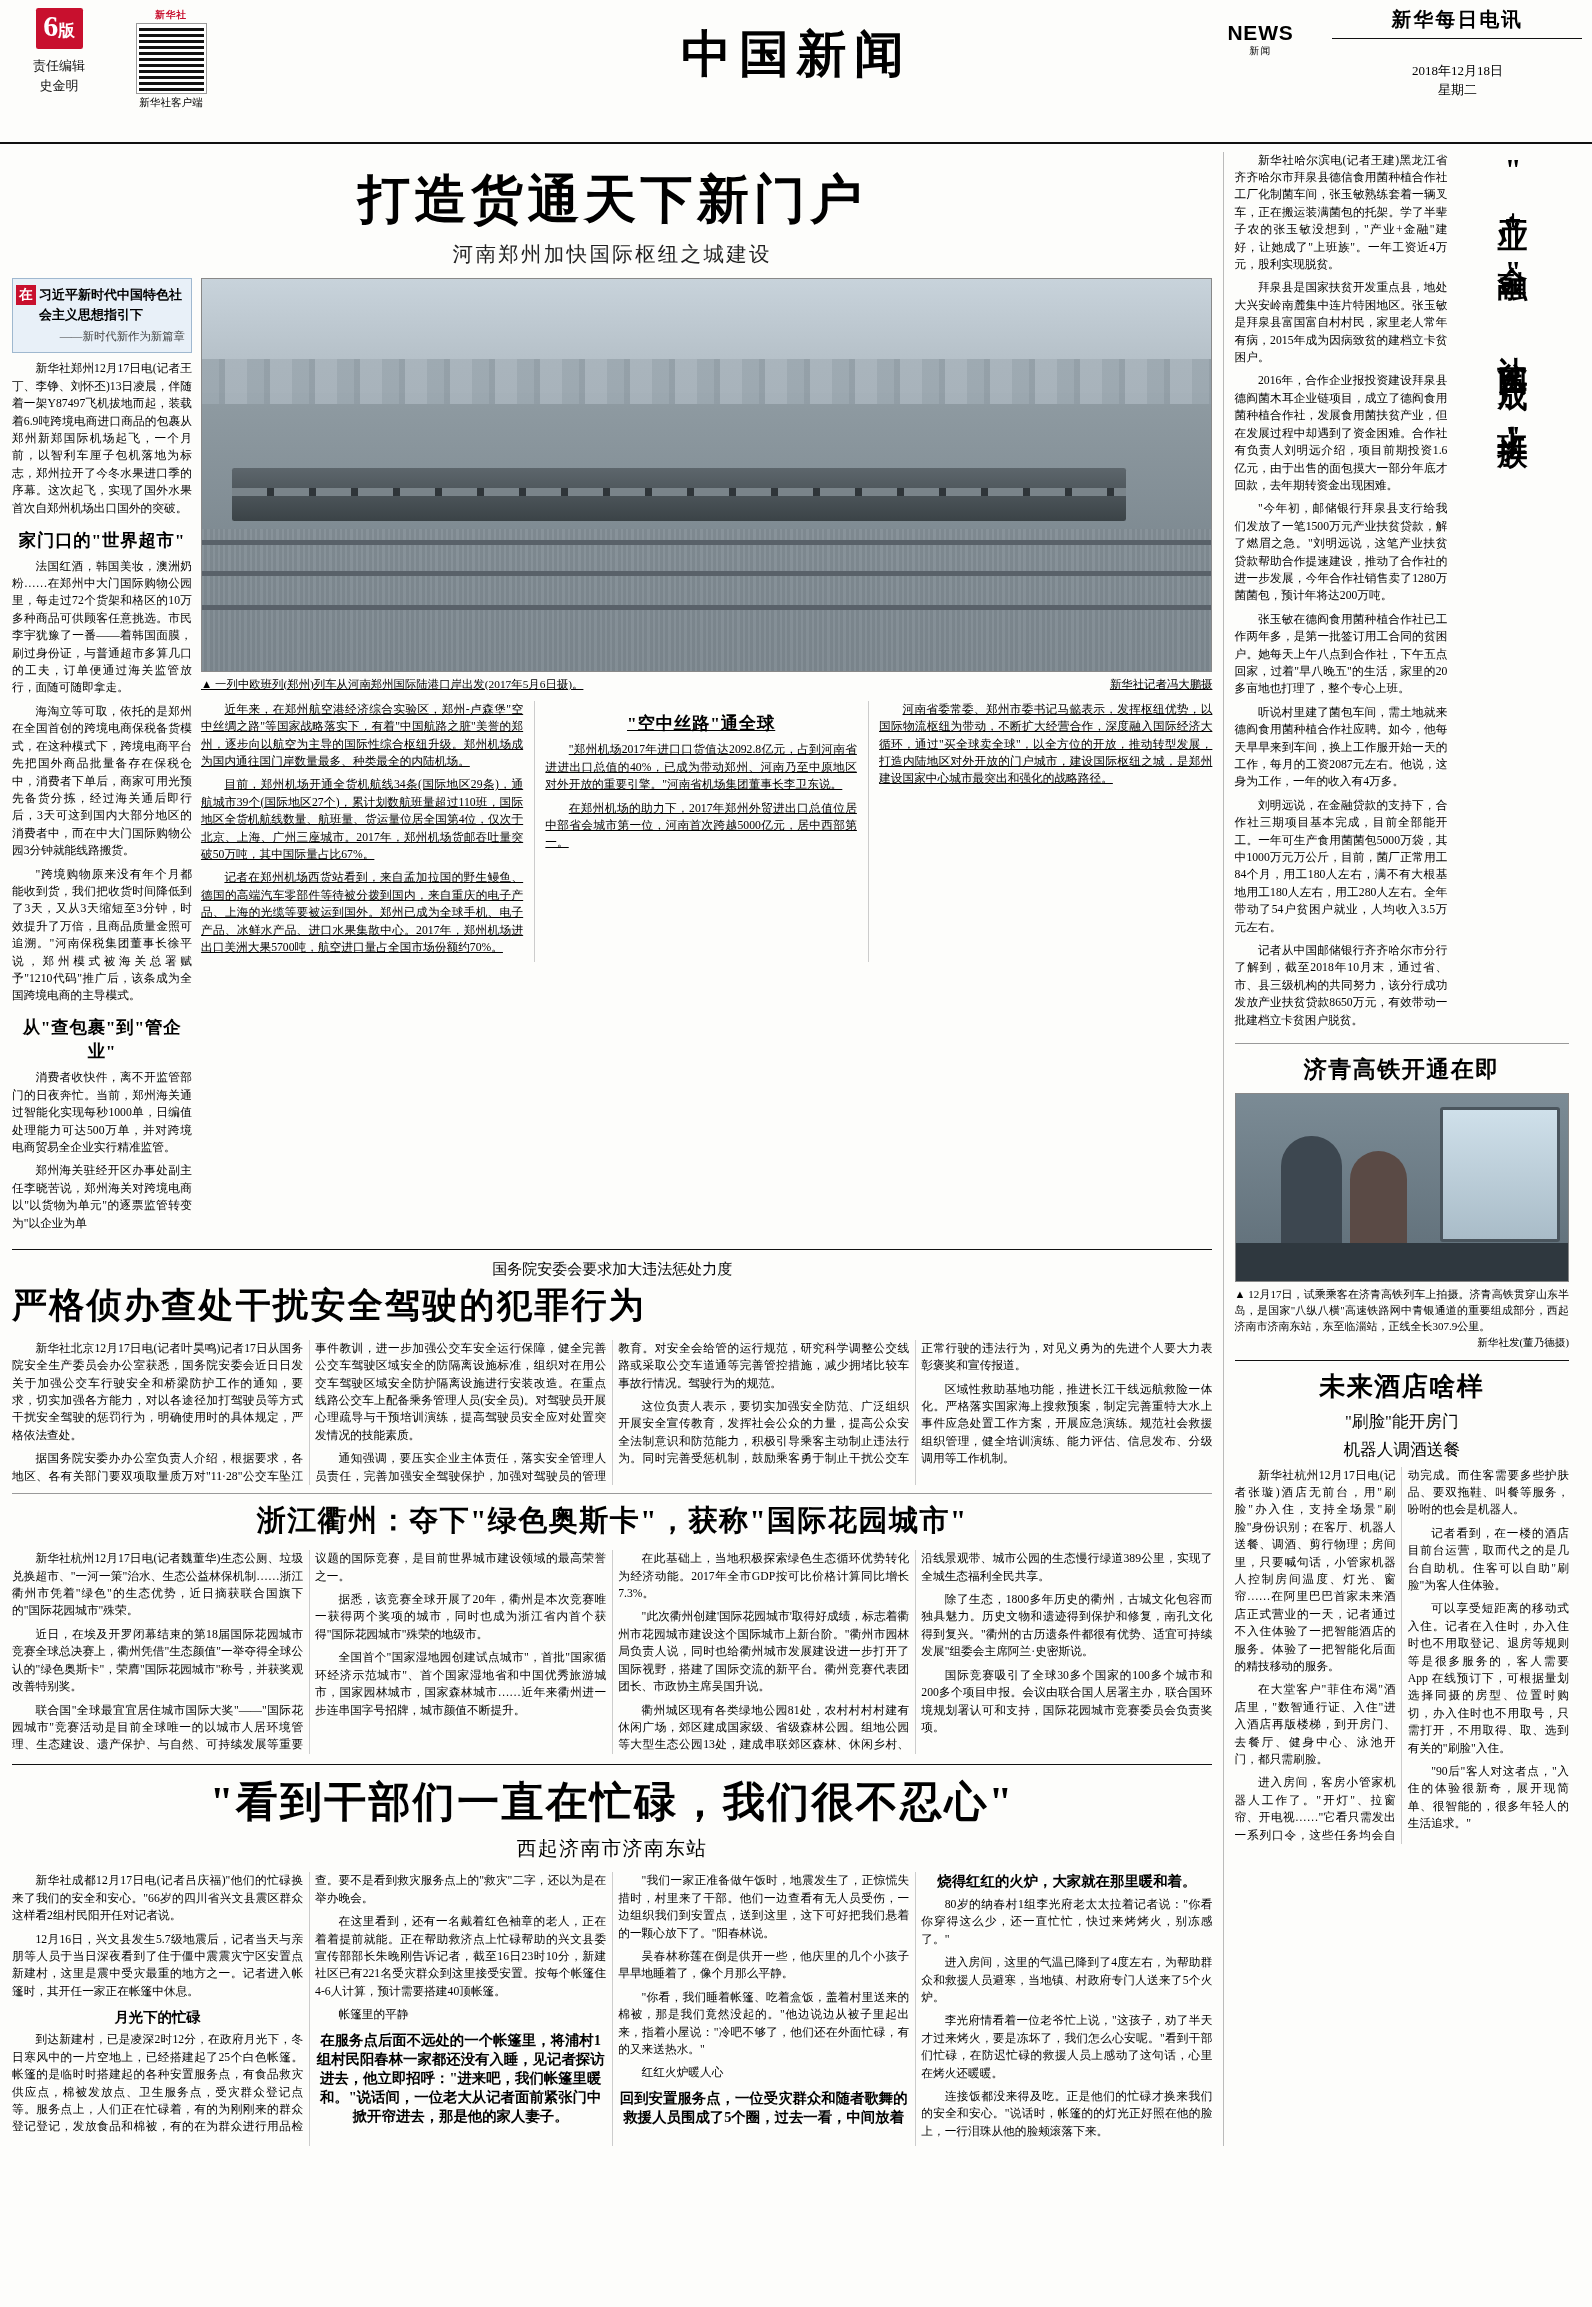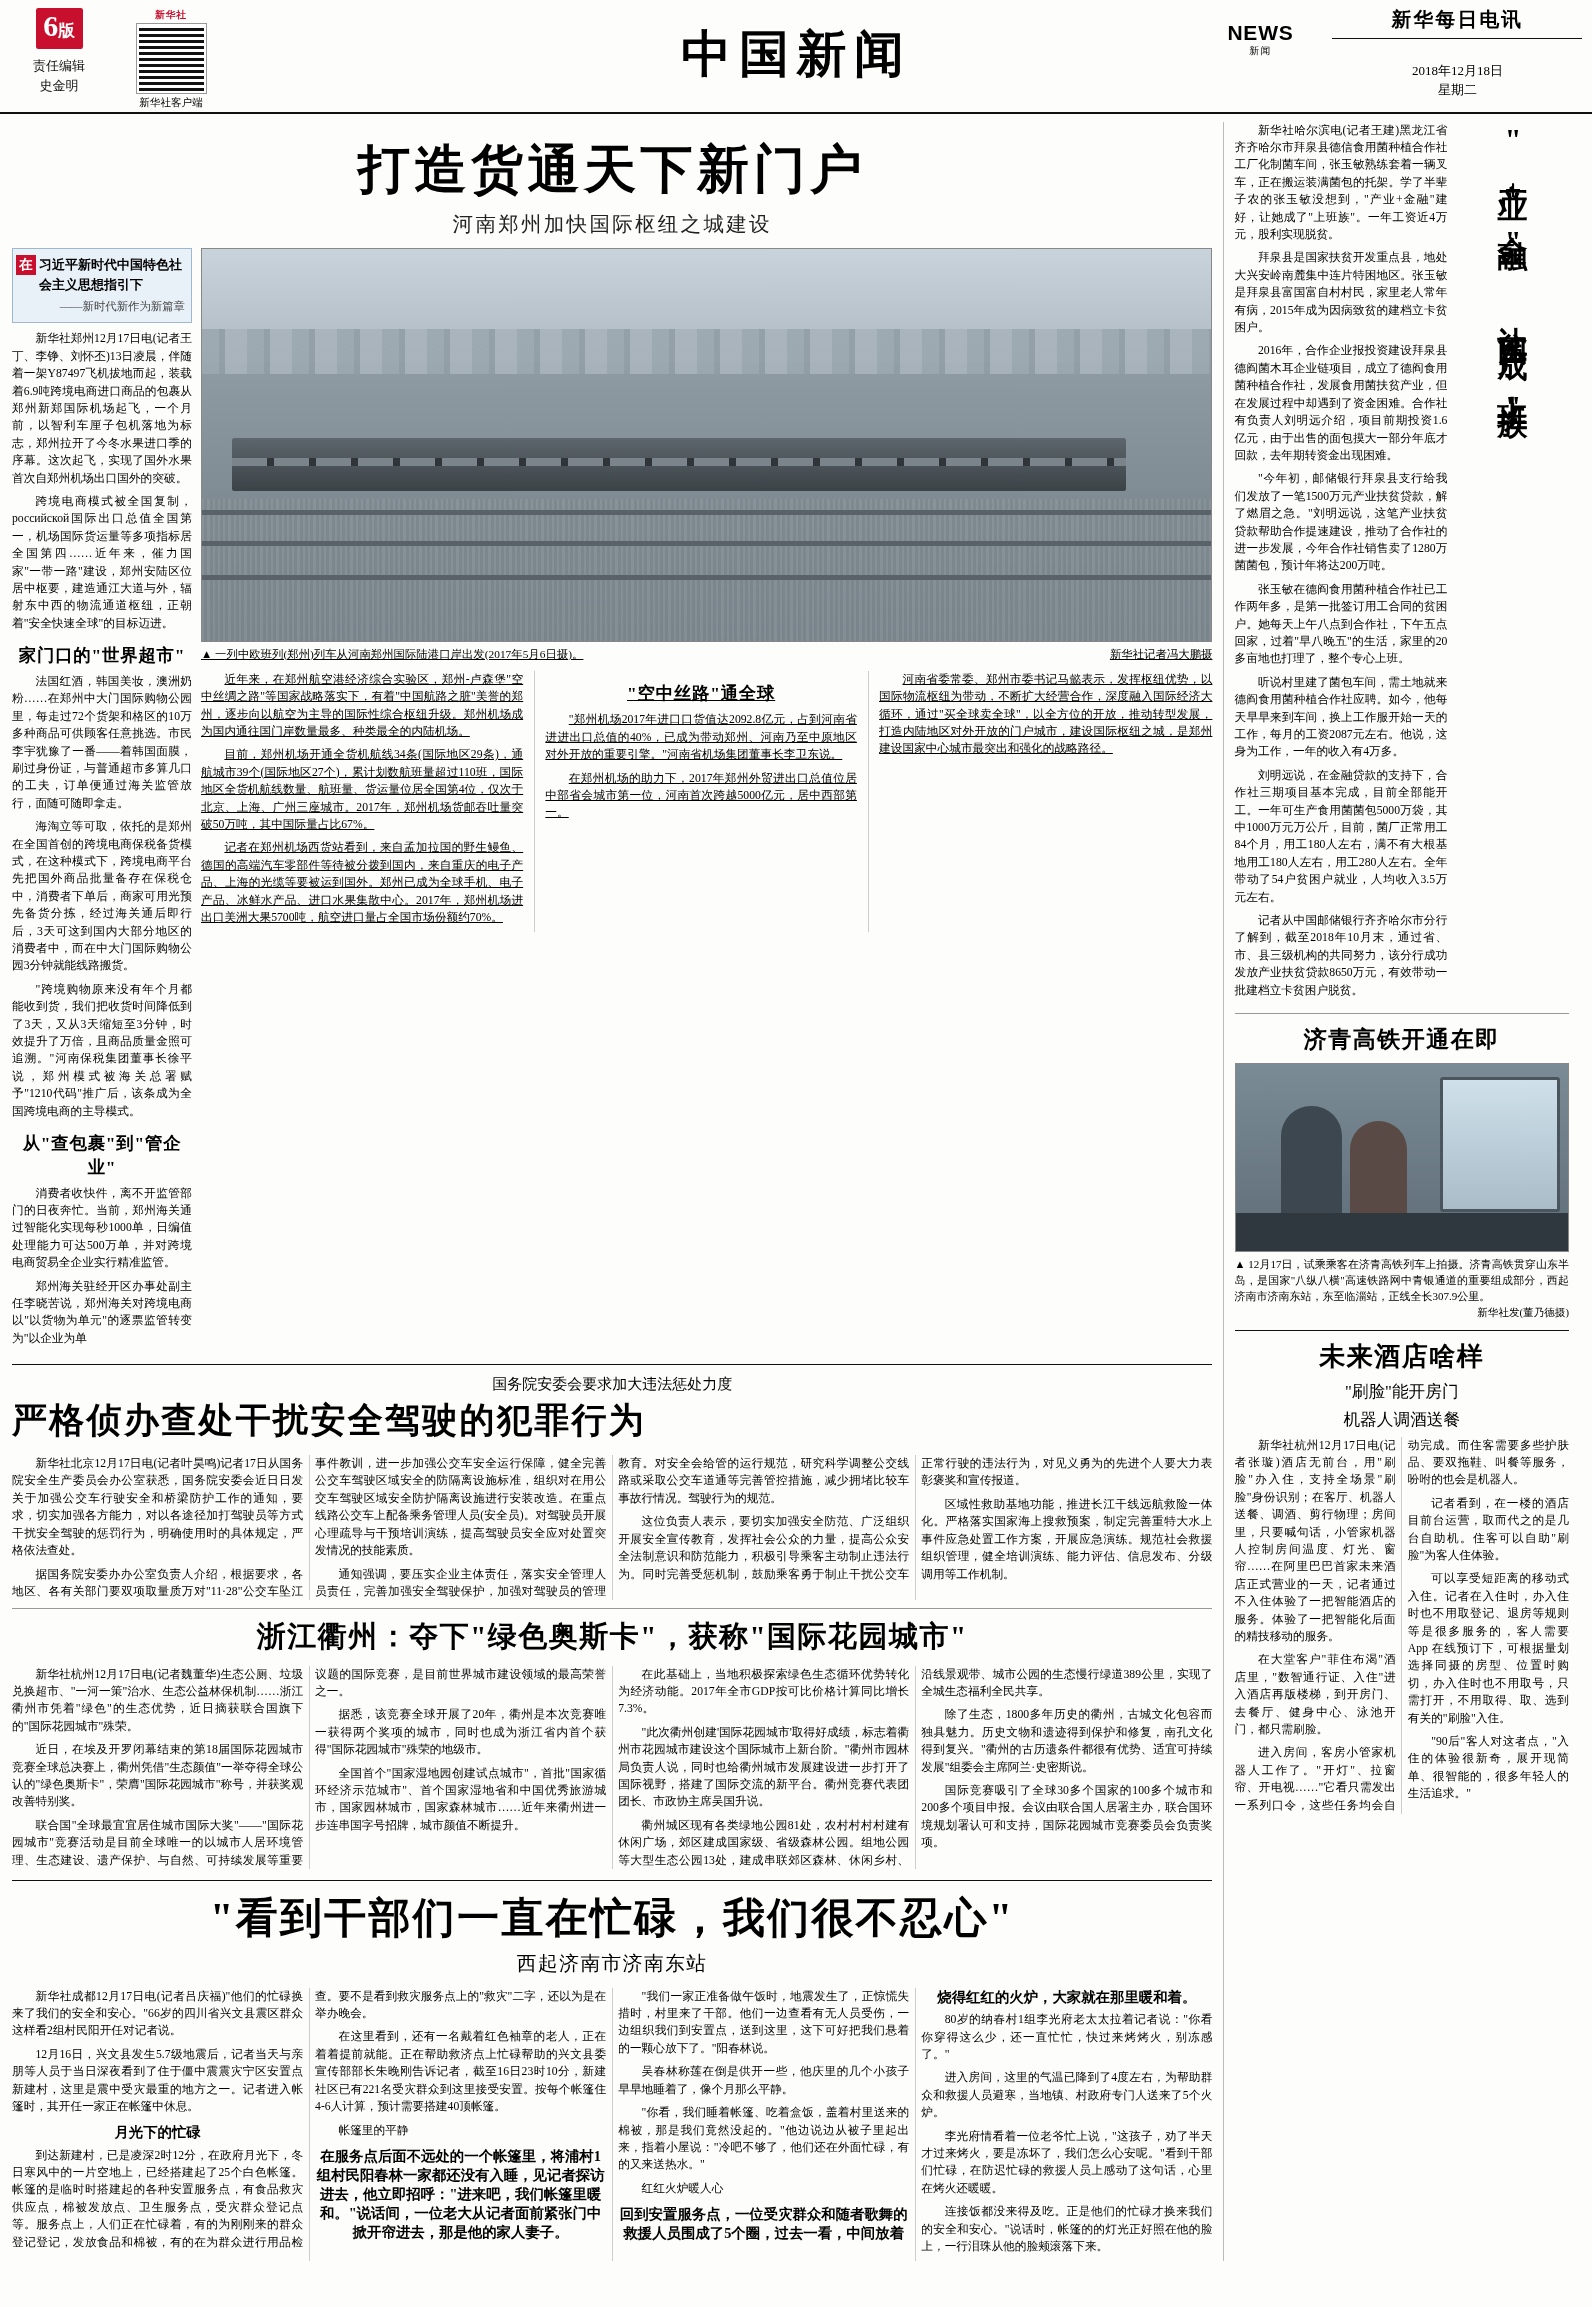--- a/index.html
+++ b/index.html
@@ -1,20 +1,20 @@
 <!DOCTYPE html>
 <html style="font-size:12px"><head>
 <meta charset="utf-8">
 <style>
   html,body{margin:0;padding:0;background:#cfcfcf;}
   body{font-family:"Liberation Serif","DejaVu Serif",serif;}
   .page{width:1593px;height:2307px;background:#fdfdfb;position:relative;box-sizing:border-box;padding:0;overflow:hidden;}
 
   
-  .masthead{position:relative;height:114px;border-bottom:2.3px solid #111;box-sizing:border-box;}
+  .masthead{position:relative;height:144px;border-bottom:2.3px solid #111;box-sizing:border-box;}
   .mh-left{position:absolute;left:13.6px;top:7.6px;width:91px;text-align:center;}
   .mh-page-num{font-size:30px;font-weight:bold;color:#fff;background:#c8102e;display:inline-block;padding:0 7.6px;line-height:36px;border-radius:2.3px;}
   .mh-page-num span.v{font-size:16.7px;}
   .mh-editor{font-size:13px;line-height:19.7px;margin-top:7.6px;color:#111;}
   .mh-qr{position:absolute;left:114px;top:9px;width:114px;text-align:center;}
   .qrbox{width:65px;height:65px;margin:0 auto;background:
      repeating-linear-gradient(0deg,#111 0 3px,#fff 3px 6px),
      repeating-linear-gradient(90deg,#111 0 3px,transparent 3px 6px);
      border:2.3px solid #fff;outline:0.8px solid #999;}
   .mh-qr-cap{font-size:10.6px;margin-top:3.8px;}
@@ -122,21 +122,20 @@
       <div class="subhead">河南郑州加快国际枢纽之城建设</div>
 
       <div class="top-area">
         <div class="top-left">
           <div class="banner">
             <div class="zai">在</div>
             <b>习近平新时代中国特色社会主义思想指引下</b>
             <span class="line2">——新时代新作为新篇章</span>
           </div>
           <p class="t" style="margin-top:7.6px">新华社郑州12月17日电(记者王丁、李铮、刘怀丕)13日凌晨，伴随着一架Y87497飞机拔地而起，装载着6.9吨跨境电商进口商品的包裹从郑州新郑国际机场起飞，一个月前，以智利车厘子包机落地为标志，郑州拉开了今冬水果进口季的序幕。这次起飞，实现了国外水果首次自郑州机场出口国外的突破。</p>
-          <p class="t">跨境电商模式被全国复制，российской国际出口总值全国第一，机场国际货运量等多项指标居全国第四……近年来，催力国家"一带一路"建设，郑州安陆区位居中枢要，建造通江大道与外，辐射东中西的物流通道枢纽，正朝着"安全快速全球"的目标迈进。</p>
           <div class="sec-title-sm">家门口的"世界超市"</div>
           <p class="t">法国红酒，韩国美妆，澳洲奶粉……在郑州中大门国际购物公园里，每走过72个货架和格区的10万多种商品可供顾客任意挑选。市民李宇犹豫了一番——着韩国面膜，刷过身份证，与普通超市多算几口的工夫，订单便通过海关监管放行，面随可随即拿走。</p>
           <p class="t">海淘立等可取，依托的是郑州在全国首创的跨境电商保税备货模式，在这种模式下，跨境电商平台先把国外商品批量备存在保税仓中，消费者下单后，商家可用光预先备货分拣，经过海关通后即行后，3天可这到国内大部分地区的消费者中，而在中大门国际购物公园3分钟就能线路搬货。</p>
           <p class="t">"跨境购物原来没有年个月都能收到货，我们把收货时间降低到了3天，又从3天缩短至3分钟，时效提升了万倍，且商品质量金照可追溯。"河南保税集团董事长徐平说，郑州模式被海关总署赋予"1210代码"推广后，该条成为全国跨境电商的主导模式。</p>
           <div class="sec-title-sm">从"查包裹"到"管企业"</div>
           <p class="t">消费者收快件，离不开监管部门的日夜奔忙。当前，郑州海关通过智能化实现每秒1000单，日编值处理能力可达500万单，并对跨境电商贸易全企业实行精准监管。</p>
           <p class="t">郑州海关驻经开区办事处副主任李晓苦说，郑州海关对跨境电商以"以货物为单元"的逐票监管转变为"以企业为单</p>
         </div>
 
         <div class="top-right">

